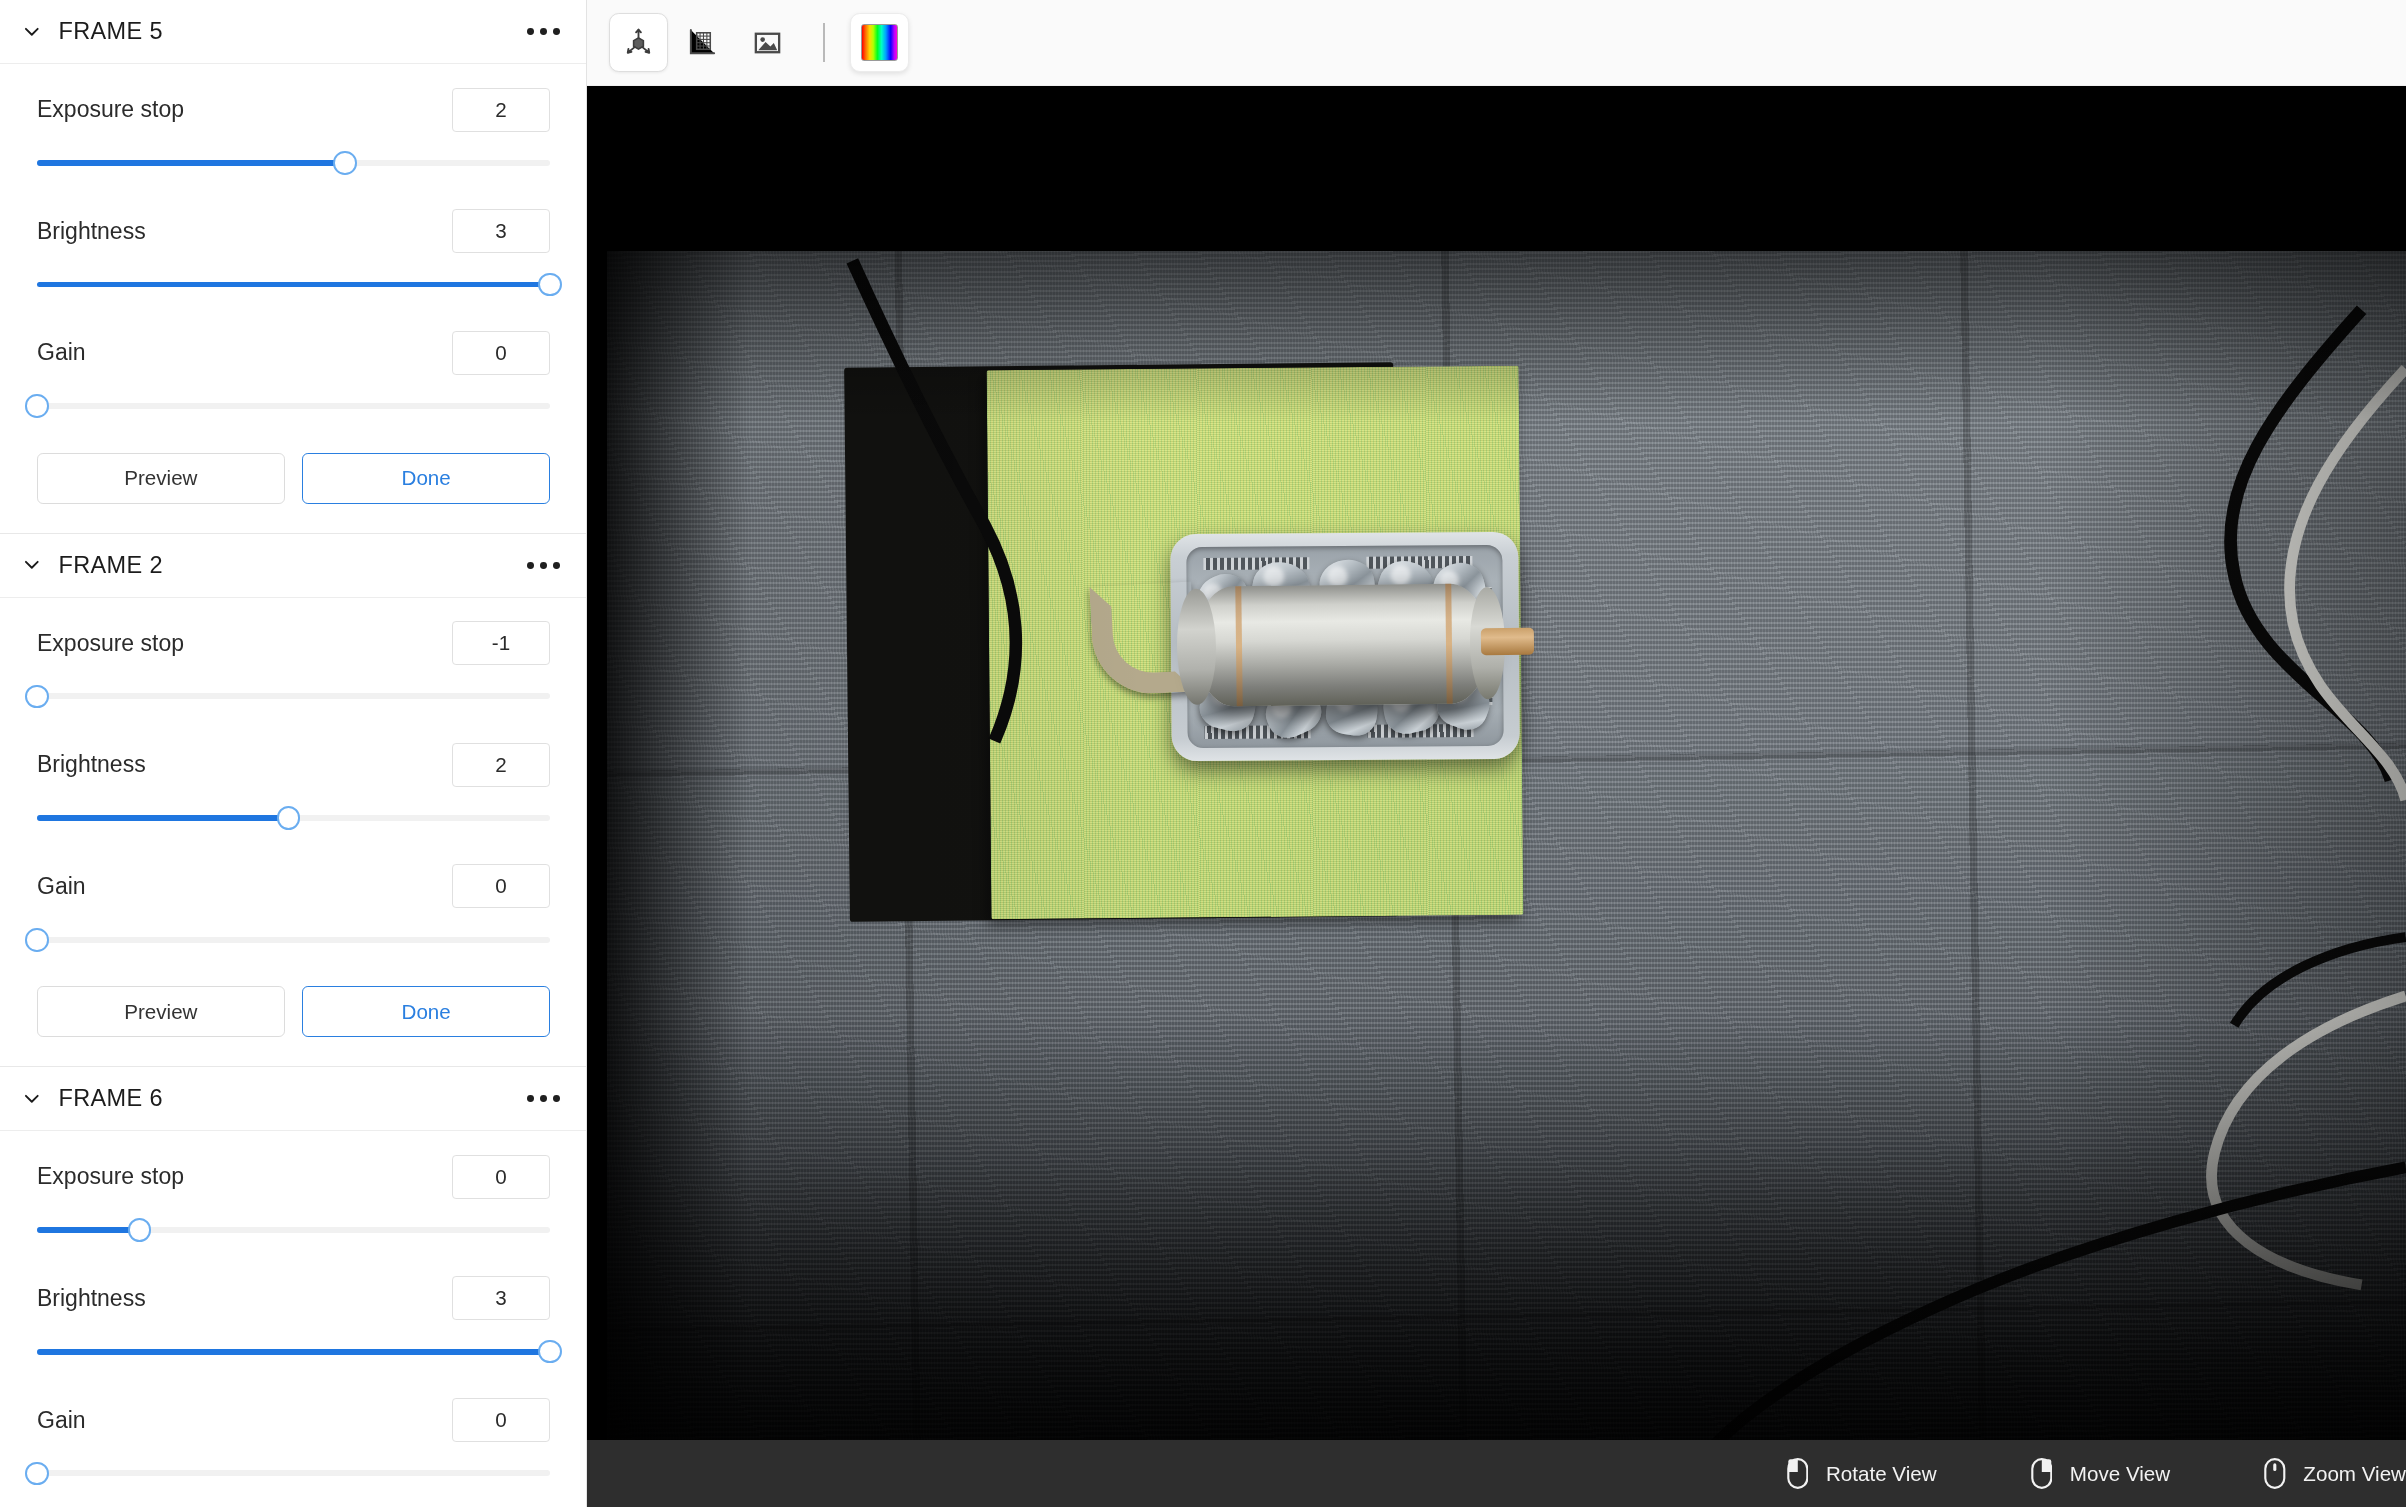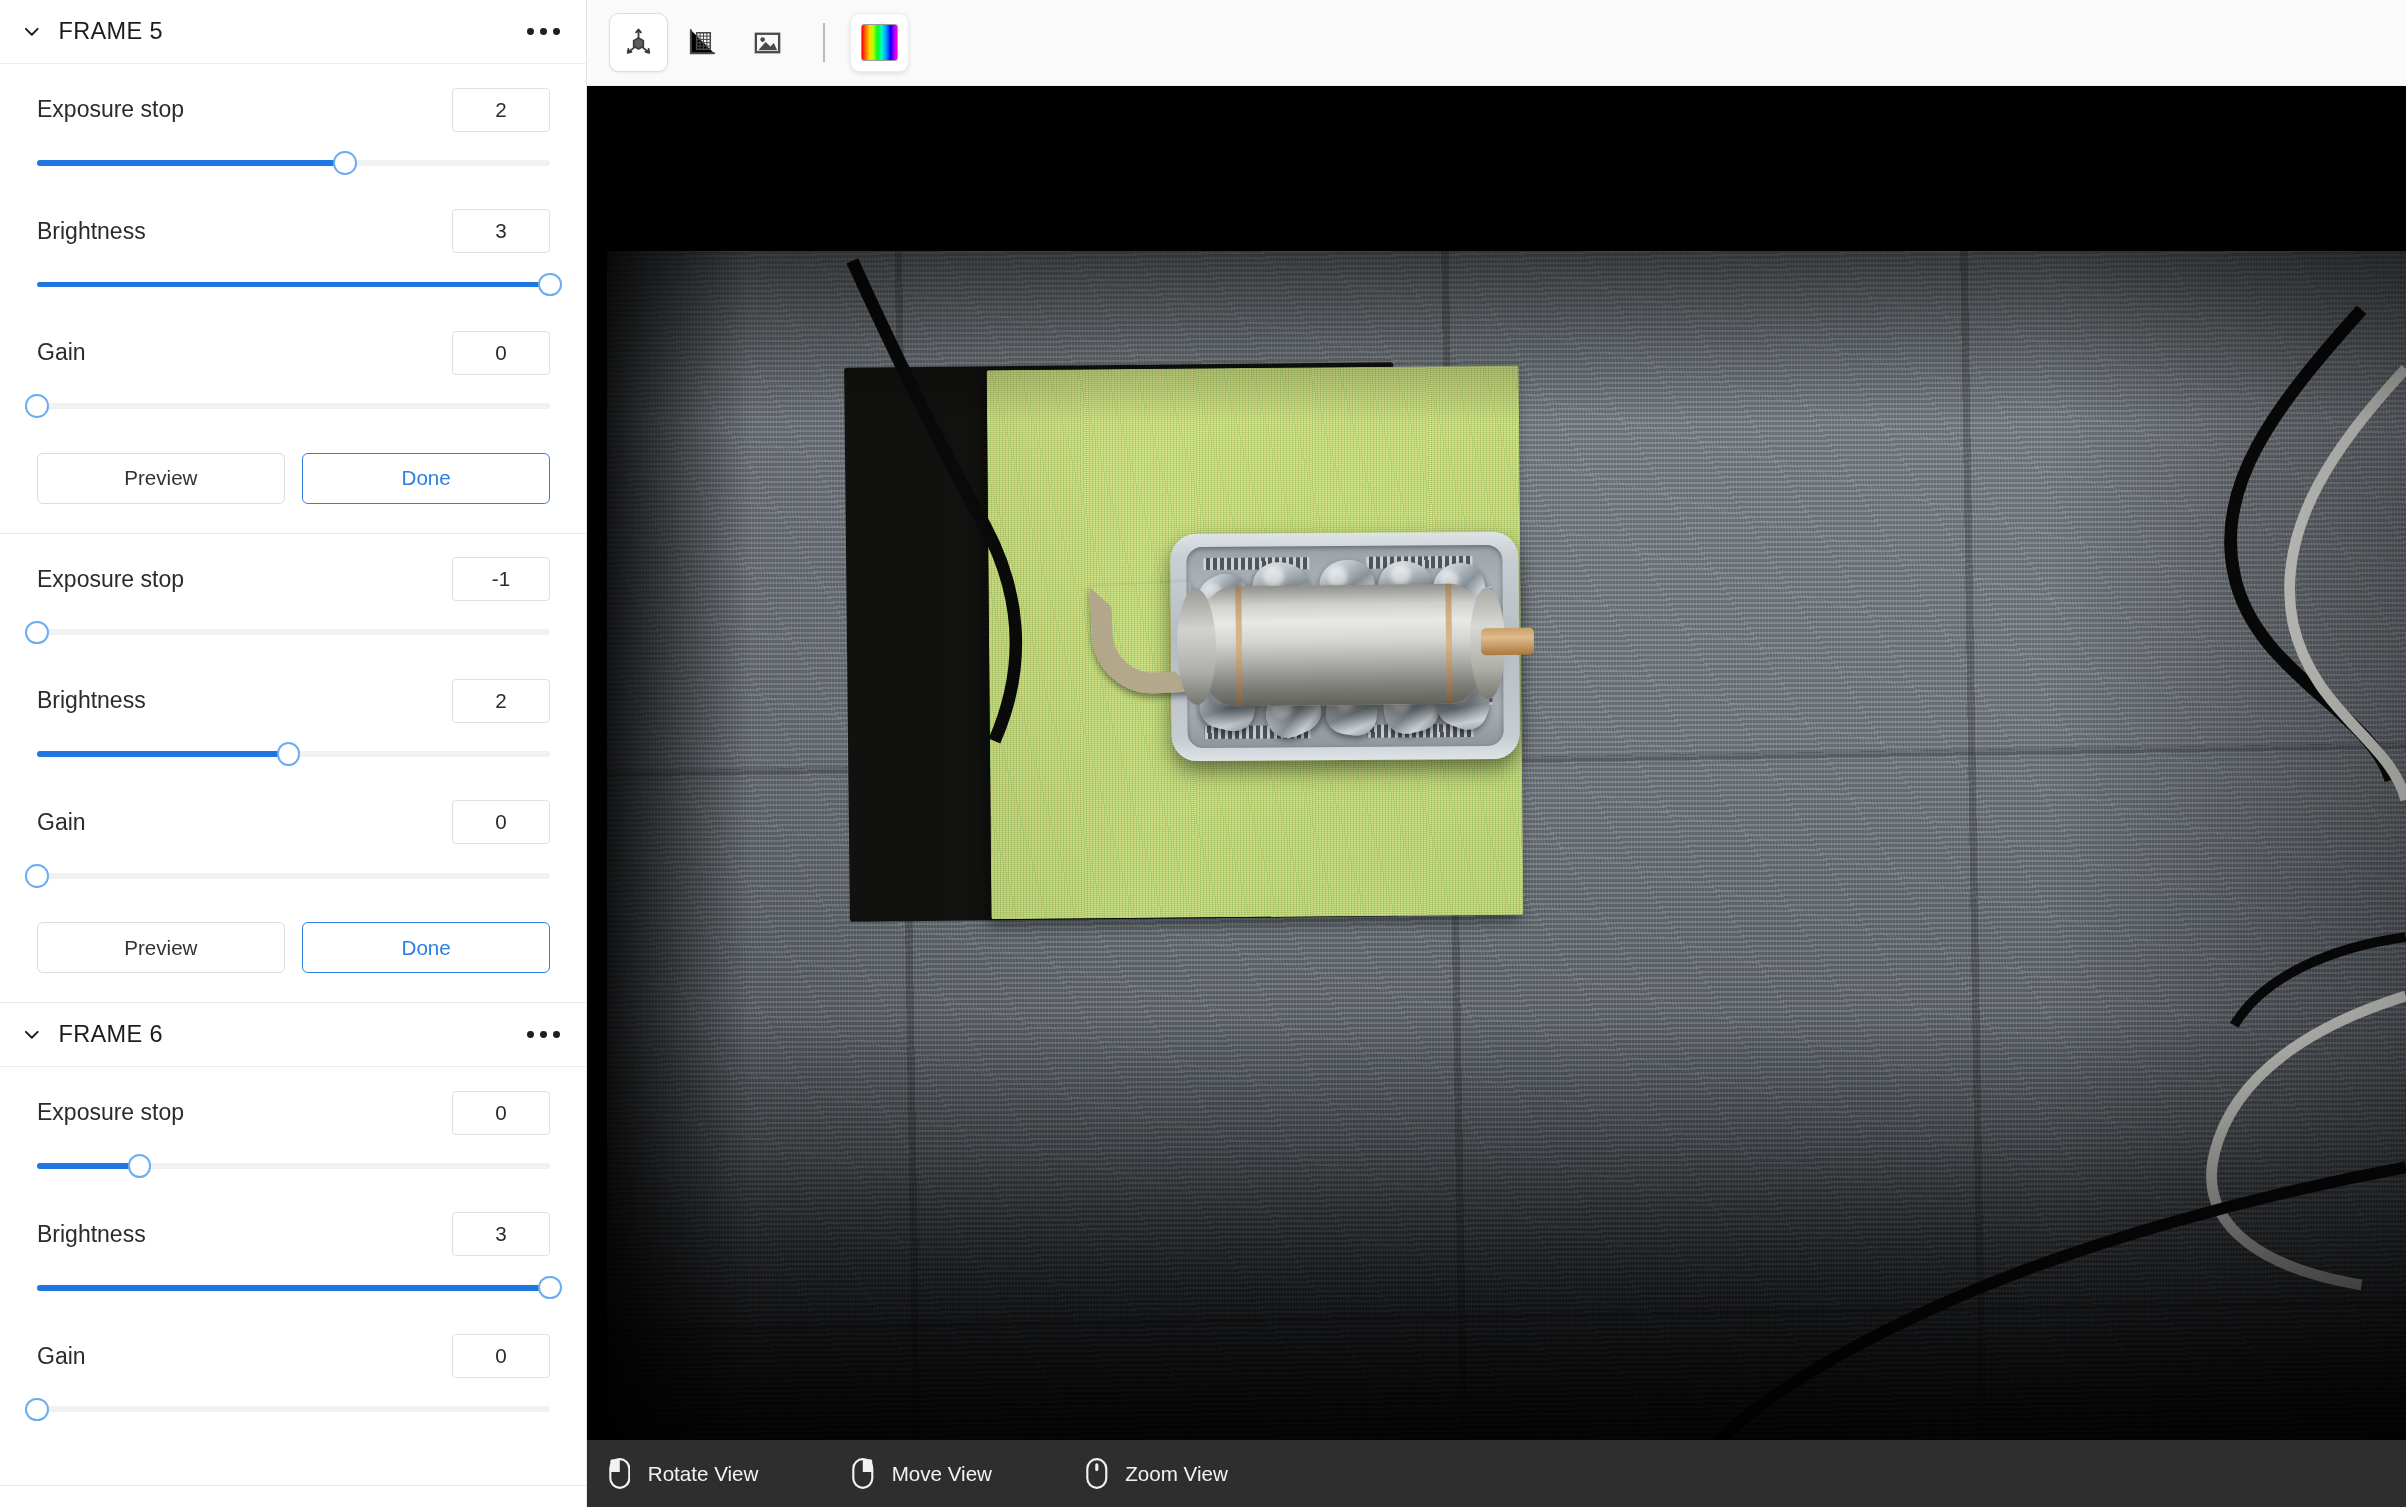--- a/index.html
+++ b/index.html
@@ -343,20 +343,21 @@
   .cable { position: absolute; fill: none; }
 
   
   .statusbar {
     height: 67px;
     background: #2e2e2e;
     display: flex; align-items: center;
     padding-left: 21.6px;
     gap: 94px;
     flex: 0 0 auto;
+    justify-content: flex-end;
   }
   .status-item {
     display: flex; align-items: center; gap: 17.6px;
     color: #f2f2f2;
     font-size: 20.6px;
   }
   .mouse-ico { width: 21.6px; height: 31px; display: block; }
 </style>
 </head>
 <body>
@@ -407,20 +408,33 @@
               <span class="fill" style="width:0%"></span>
               <span class="thumb" style="left:0%"></span>
             </div>
             <div class="btn-row">
               <button class="btn btn-secondary">Preview</button>
               <button class="btn btn-primary">Done</button>
             </div>
           </div>
         </div>
         <div class="frame-panel">
+          <div class="frame-header">
+            <span class="chevron">
+              <svg width="21.6" height="21.6" viewBox="0 0 22 22">
+                <path d="M5 8 L11 14 L17 8" fill="none" stroke="#1a1a1a" stroke-width="1.9" stroke-linecap="round" stroke-linejoin="round"></path>
+              </svg>
+            </span>
+            <span class="frame-title">FRAME 2</span>
+            <span class="more-dots">
+              <i></i>
+              <i></i>
+              <i></i>
+            </span>
+          </div>
           <div class="frame-body">
             <div class="ctrl-row">
               <span class="ctrl-label">Exposure stop</span>
               <span class="ctrl-value">-1</span>
             </div>
             <div class="slider">
               <span class="track"></span>
               <span class="fill" style="width:0%"></span>
               <span class="thumb" style="left:0%"></span>
             </div>

